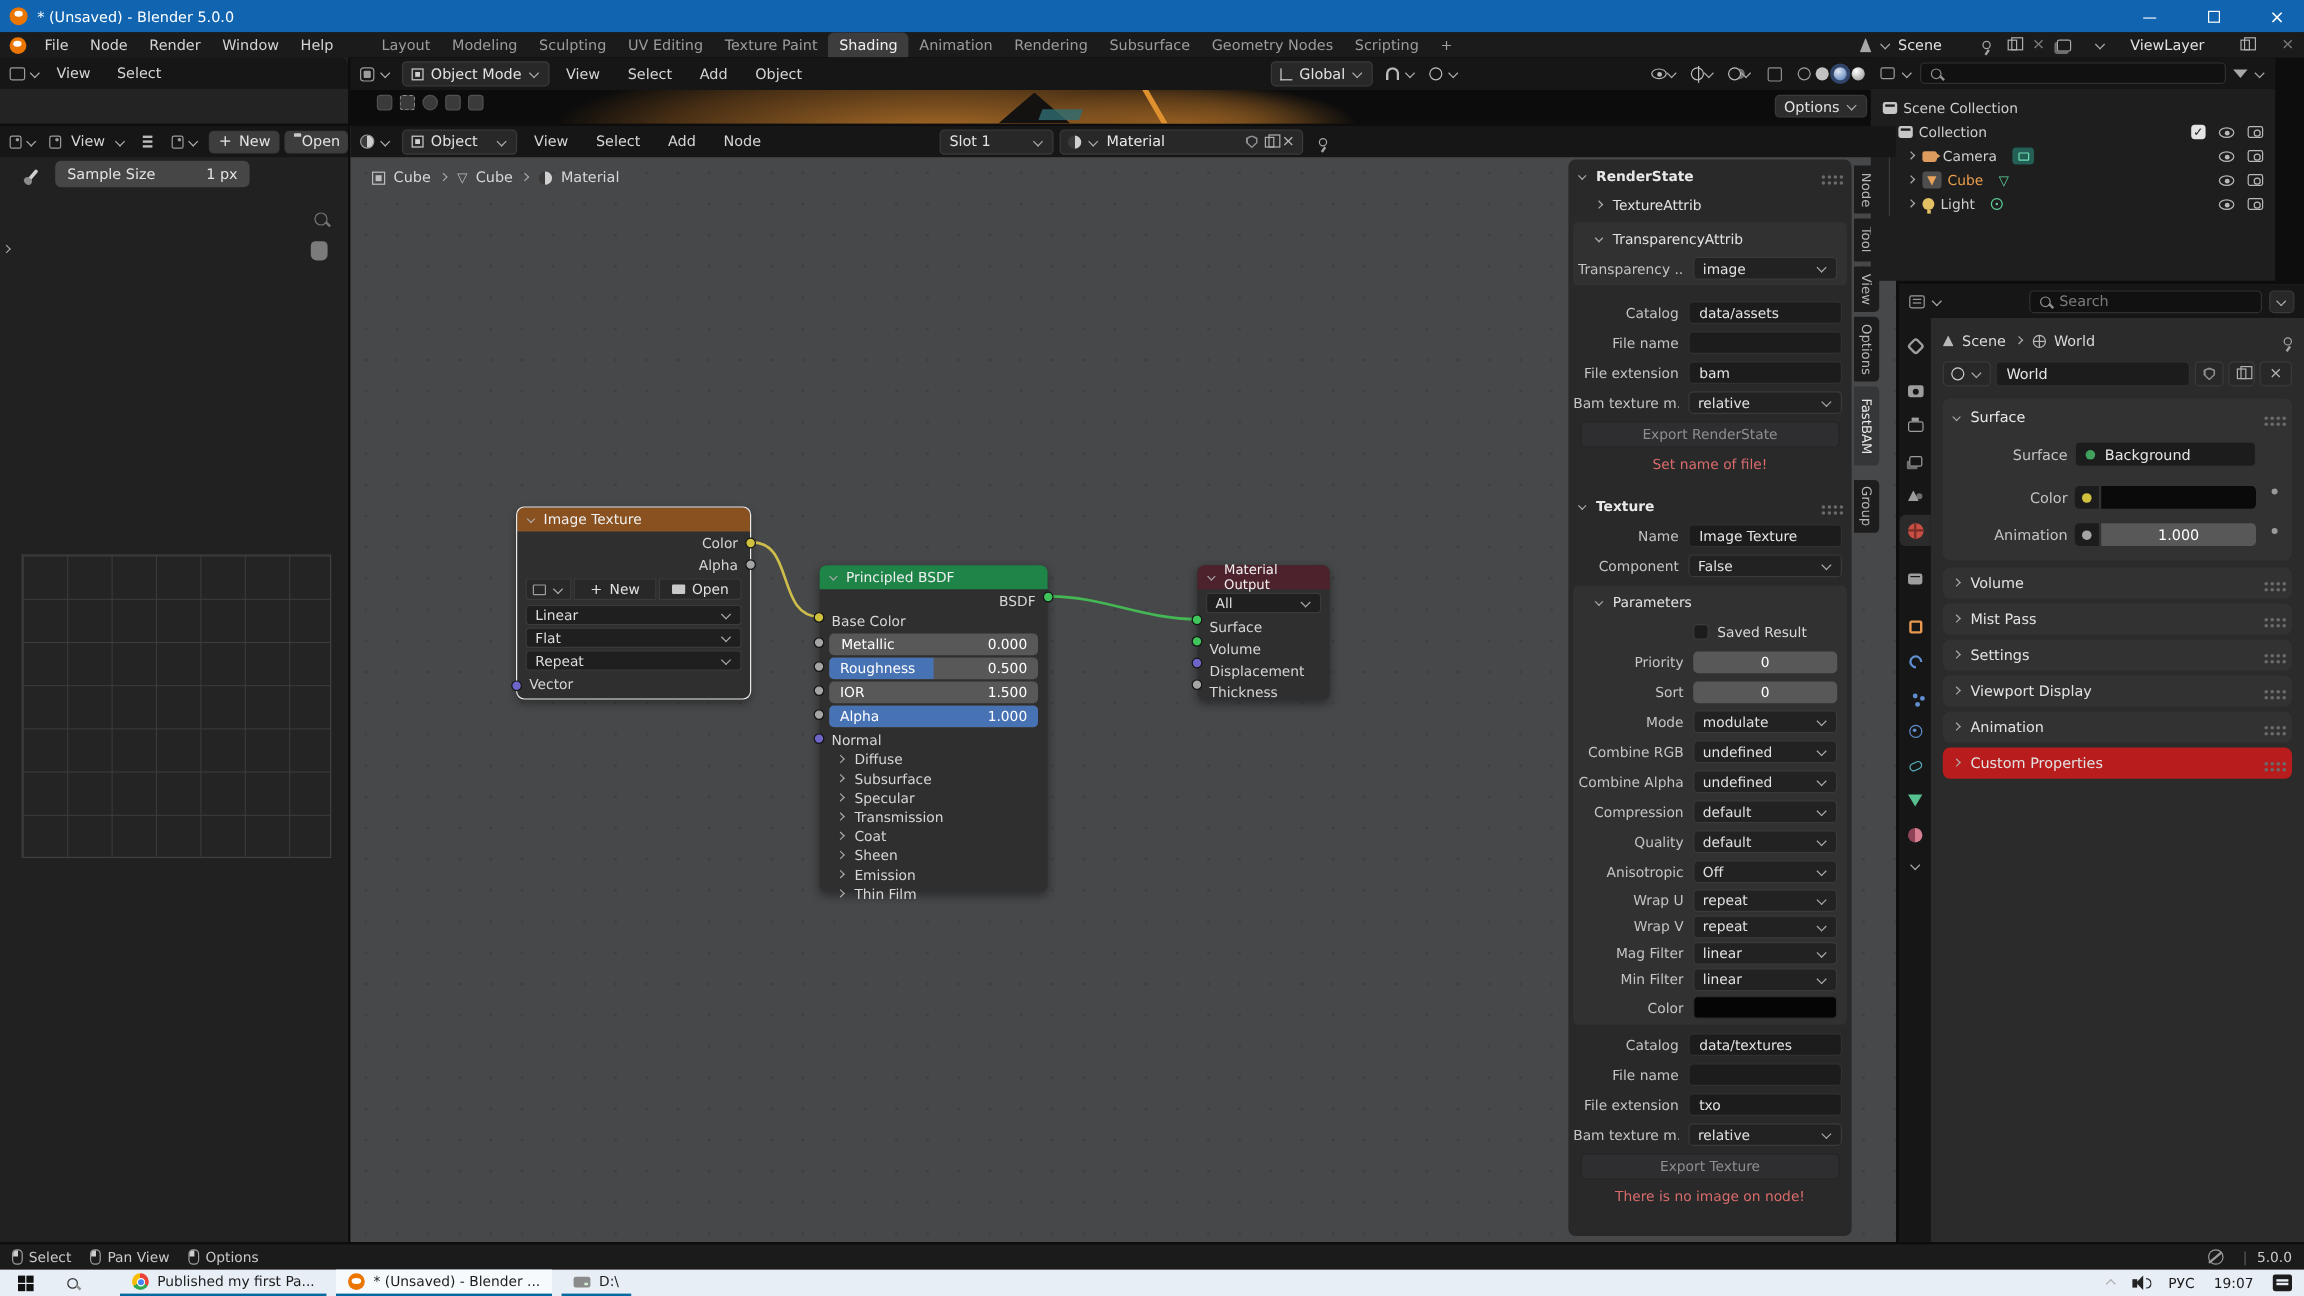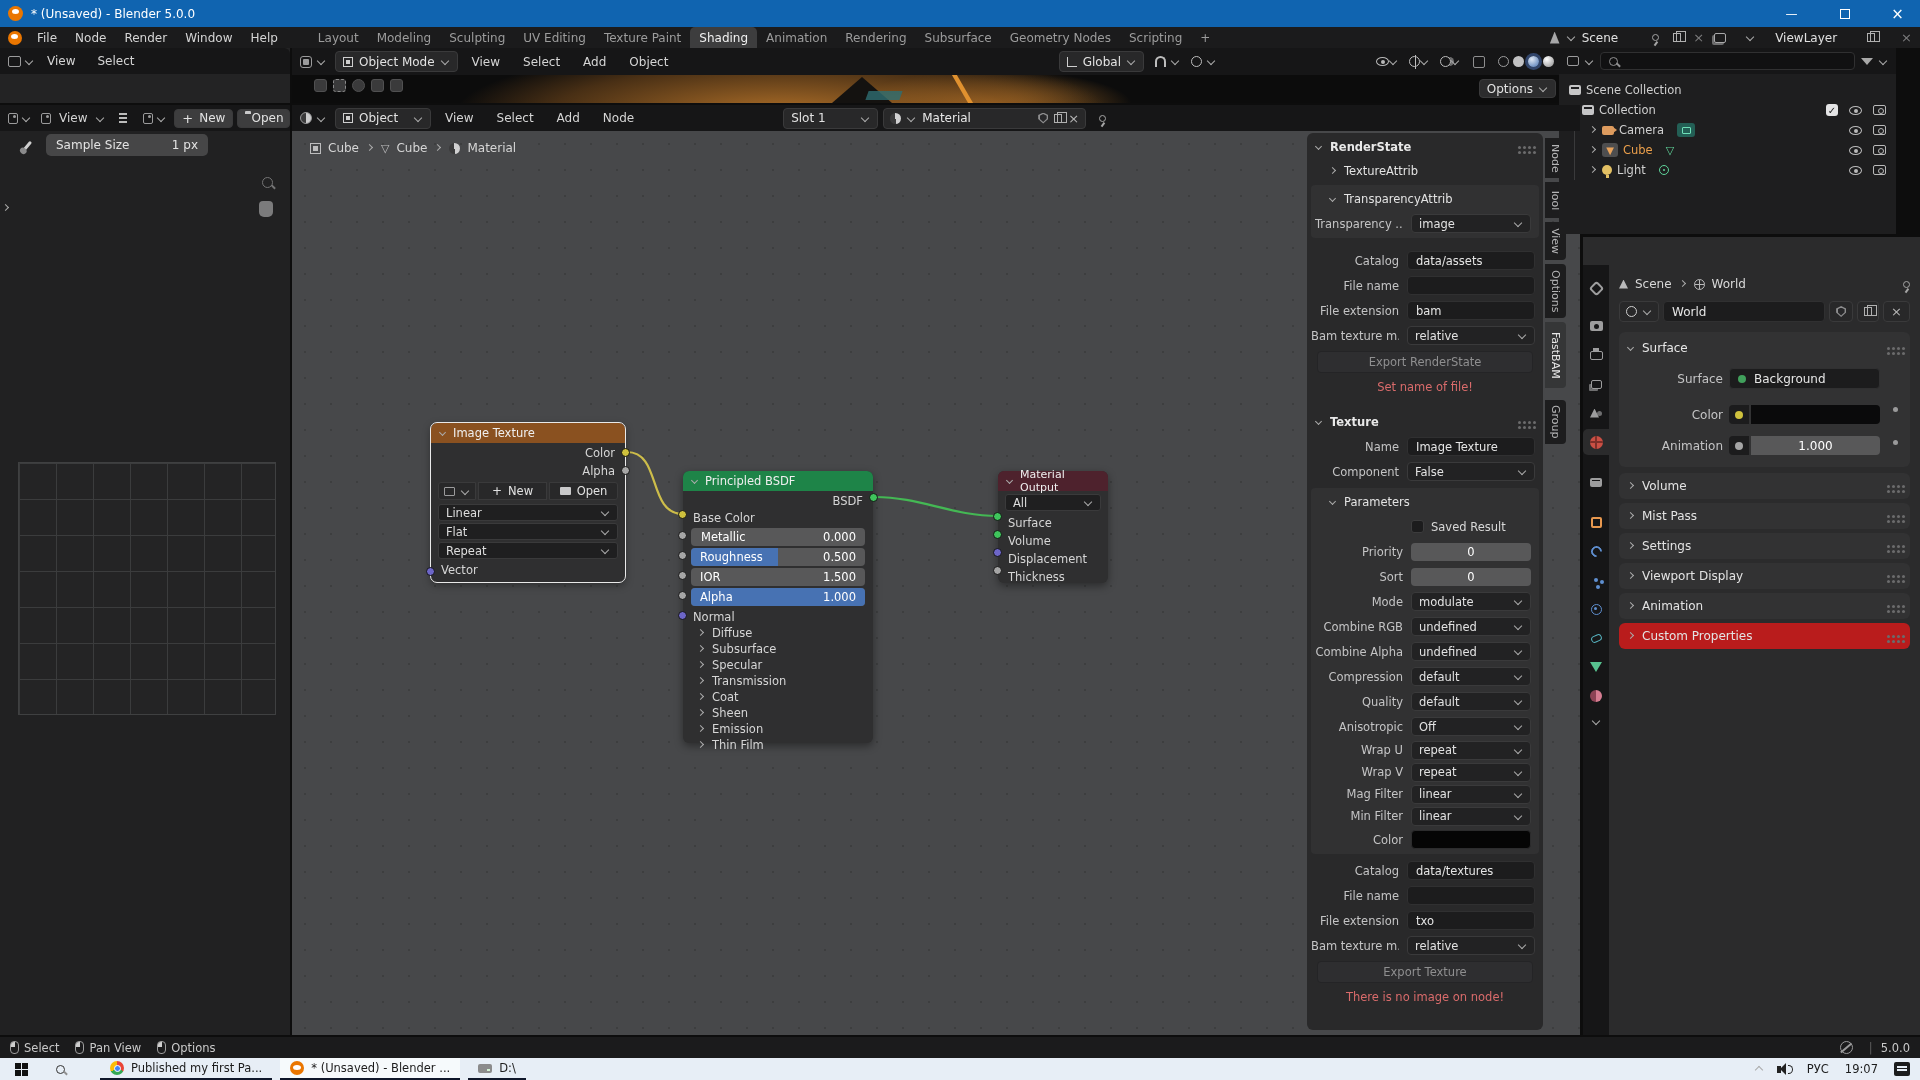--- a/index.html
+++ b/index.html
@@ -46,21 +46,21 @@
 .ndd{background:#1f1f20;border:1px solid #3a3a3b;border-radius:3px;height:17px;display:flex;align-items:center;padding:0 7px;margin:2px 7px;color:#dedede}
 .prow{display:grid;grid-template-columns:88px 1fr;gap:8px;align-items:center;min-height:25px;padding:0 8px 0 4px}
 .prow .plab{text-align:right;color:#c4c4c5;white-space:nowrap;overflow:hidden;font-size:11.5px}
 .phead{display:flex;align-items:center;gap:7px;height:24px;padding:0 8px;color:#e3e3e3}
 .pbtn{background:#2e2e30;border:1px solid #242426;border-radius:4px;height:22px;display:flex;align-items:center;justify-content:center;color:#8f8f90;margin:3px 10px}
 .warn{color:#d96b6b;text-align:center;height:22px;display:flex;align-items:center;justify-content:center;font-size:11.5px}
 .vtab{width:21px;background:#1d1d1e;border-radius:0 4px 4px 0;color:#b5b5b6;writing-mode:vertical-rl;display:flex;align-items:center;justify-content:center;font-size:11px;margin-bottom:4px}
 .ptab{width:25px;height:26px;display:flex;align-items:center;justify-content:center}
 .otr{display:flex;align-items:center;height:20px;gap:5px;font-size:11.5px;color:#cfcfcf}
 .sphere{width:11px;height:11px;border-radius:50%;flex:none}
-.tbapp{height:22px;display:flex;align-items:center;gap:7px;padding:0 10px;border-bottom:2px solid #0f172a;color:#1c1c1c;font-size:11.5px;white-space:nowrap}
+.tbapp{height:22px;display:flex;align-items:center;gap:7px;padding:0 10px;border-bottom:2px solid #0369a1;color:#1c1c1c;font-size:11.5px;white-space:nowrap}
 </style>
 </head>
 <body>
 
 <div id="screen">
 
   <div class="abs flex" style="left:0;top:0;width:1920px;height:27px;background:#1064b0;color:#fff;padding-left:8px;gap:8px">
     <span style="width:15px;height:15px;border-radius:50%;background:#ea7600;position:relative;display:inline-block">
         <span style="position:absolute;left:4px;top:3px;width:7px;height:5px;border-radius:50%;background:#fff"></span>
       </span>
@@ -735,20 +735,34 @@
             <span style="position:absolute;left:3px;top:3px;width:2px;height:2px;background:#5fd49a;border-radius:50%"></span>
           </span>
         <span class="grow"></span>
         <span class="i-eye"></span>
         <span class="i-cam" style="margin-left:6px"></span>
       </div>
     </div>
   </div>
 
   <div class="abs" style="left:1583px;top:237px;width:337px;height:798px;background:#2b2b2c">
+    <div class="flex" style="height:28px;background:#161617;padding:0 8px;gap:6px">
+      <span style="width:13px;height:11px;border:1px solid #9b9b9c;border-radius:2px;position:relative;display:inline-block">
+          <span style="position:absolute;left:2px;top:2px;width:7px;height:1.5px;background:#9b9b9c;box-shadow:0 3px 0 #9b9b9c"></span>
+        </span>
+        <span class="icv"></span>
+      <span style="width:60px"></span>
+      <span class="fld grow" style="height:19px;gap:7px;background:#111112;color:#7b7b7c">
+          <span class="i-search"></span>
+          <span>Search</span>
+        </span>
+      <span class="dd" style="height:19px;padding:0 5px">
+          <span class="icv"></span>
+        </span>
+    </div>
 
     <div class="abs" style="left:0;top:28px;width:26px;height:770px;background:#161617;display:flex;flex-direction:column;align-items:center;padding-top:10px;gap:3px">
       <span class="ptab">
           <span style="width:11px;height:11px;border:2px solid #9d9d9e;border-radius:3px;transform:rotate(45deg)"></span>
         </span>
       <span style="height:6px"></span>
       <span class="ptab">
           <span style="width:13px;height:10px;background:#9d9d9e;border-radius:2px;position:relative">
             <span style="position:absolute;left:4px;top:2.5px;width:5px;height:5px;border-radius:50%;background:#161617"></span>
           </span>

